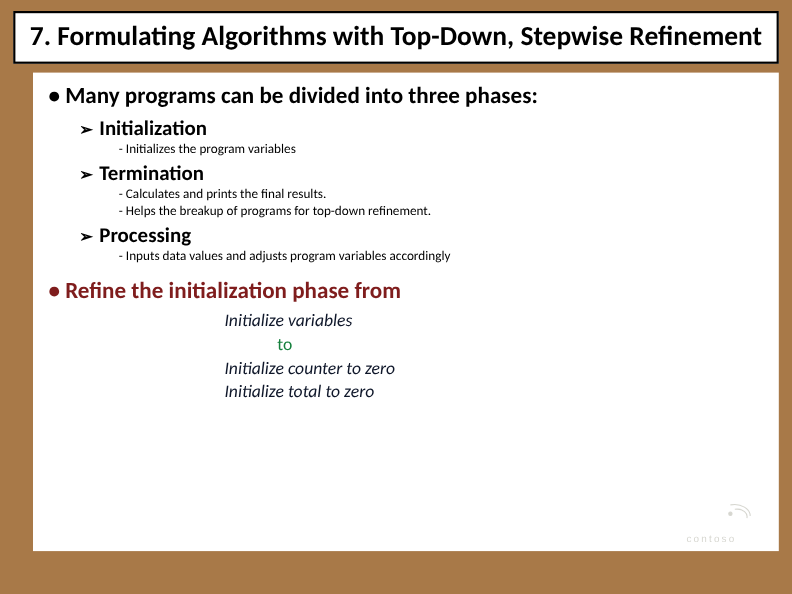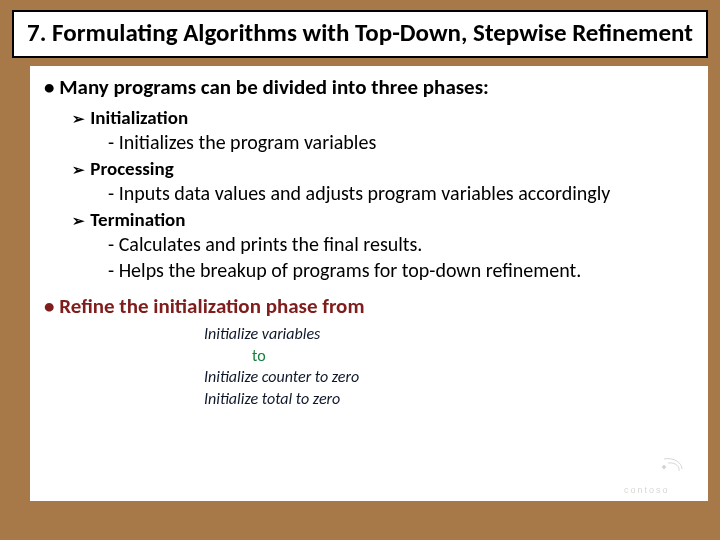--- a/index.html
+++ b/index.html
@@ -47,21 +47,21 @@
     font-weight: 700;
   }
   .arrow {
     display: inline-block;
     width: 14px;
     font-size: 15px;
     vertical-align: baseline;
   }
   .phase-sub {
     margin-left: 36px;
-    font-size: 20px;
+    font-size: 12px;
     color: #000;
     line-height: 1.3;
   }
   .dash::before {
     content: "- ";
   }
   .refine-bullet {
     font-size: 21px;
     font-weight: 700;
     color: #7f1d1d;
@@ -110,32 +110,32 @@
     <div class="phase-head">
       <span class="arrow">➢</span>
       <span>Initialization</span>
     </div>
     <div class="phase-sub dash">Initializes the program variables</div>
   </div>
 
   <div class="phase">
     <div class="phase-head">
       <span class="arrow">➢</span>
-      <span>Processing</span>
+      <span>Termination</span>
     </div>
-    <div class="phase-sub dash">Inputs data values and adjusts program variables accordingly</div>
+    <div class="phase-sub dash">Calculates and prints the final results.</div>
+    <div class="phase-sub dash">Helps the breakup of programs for top-down refinement.</div>
   </div>
 
   <div class="phase">
     <div class="phase-head">
       <span class="arrow">➢</span>
-      <span>Termination</span>
+      <span>Processing</span>
     </div>
-    <div class="phase-sub dash">Calculates and prints the final results.</div>
-    <div class="phase-sub dash">Helps the breakup of programs for top-down refinement.</div>
+    <div class="phase-sub dash">Inputs data values and adjusts program variables accordingly</div>
   </div>
 
   <div class="refine-bullet">• Refine the initialization phase from</div>
 
   <div class="refine-block">
     <div class="italic-orange">Initialize variables</div>
     <div class="to-line">to</div>
     <div class="italic-orange">Initialize counter to zero</div>
     <div class="italic-orange">Initialize total to zero</div>
   </div>

